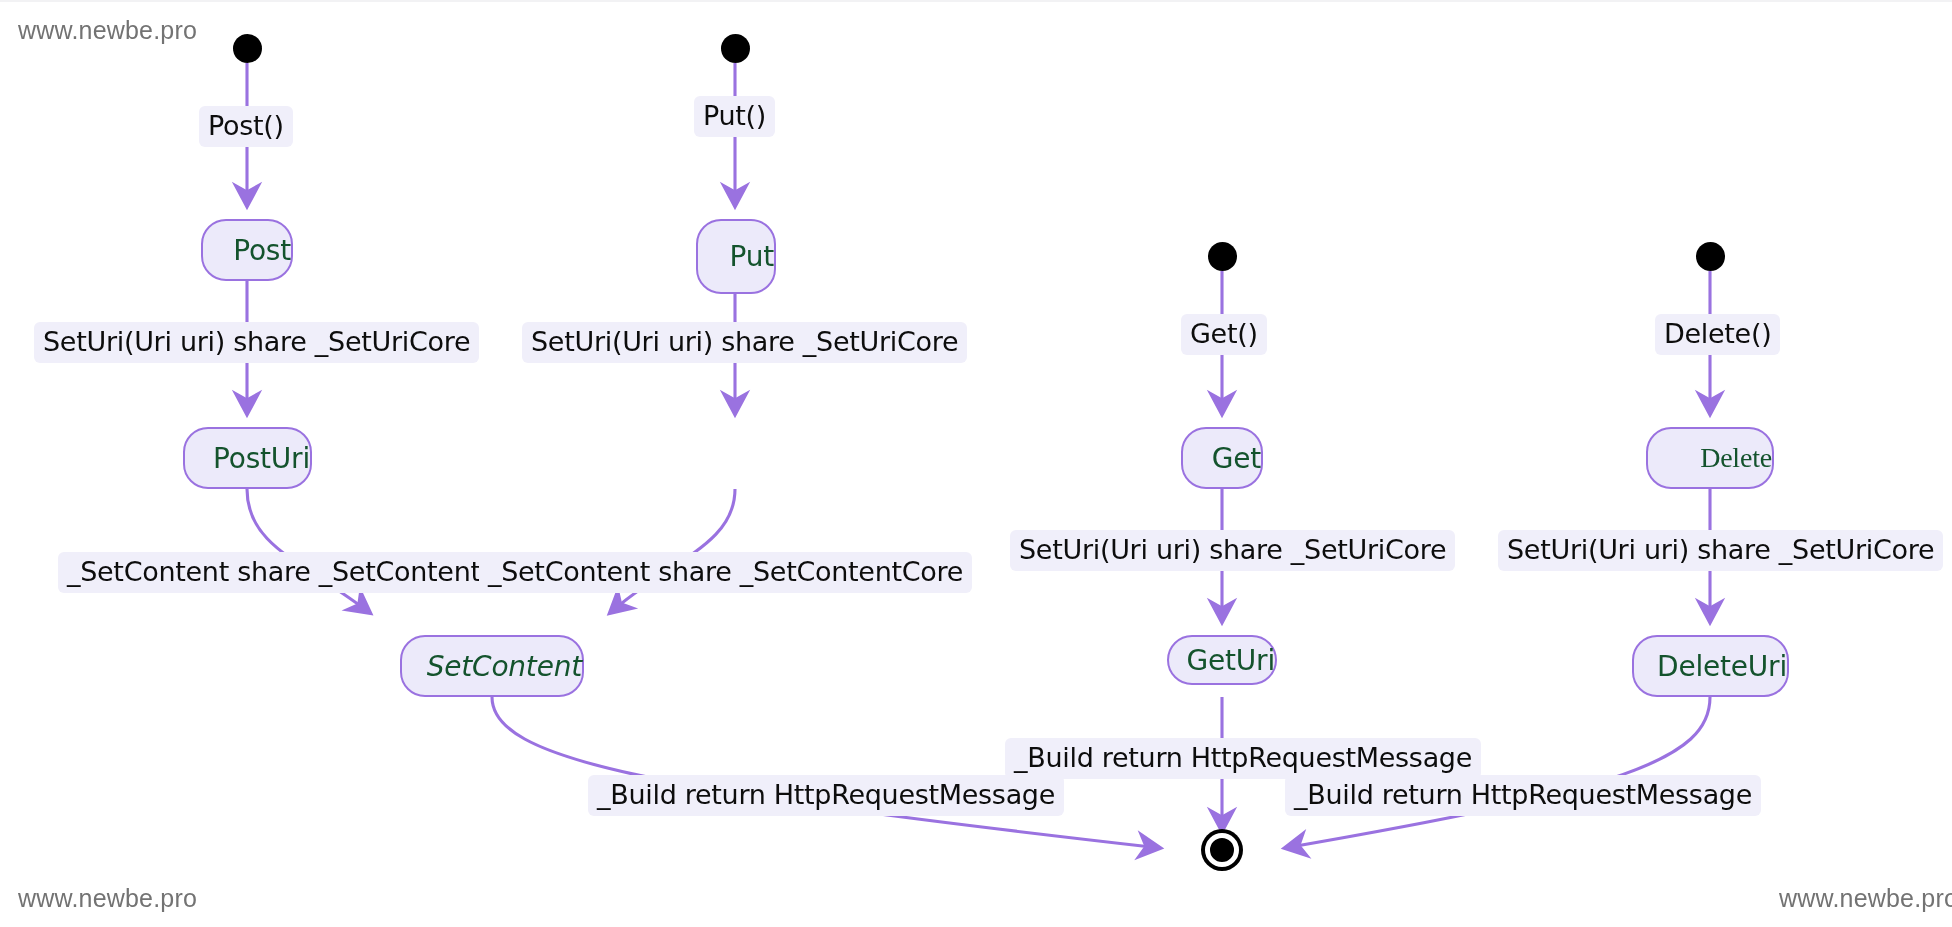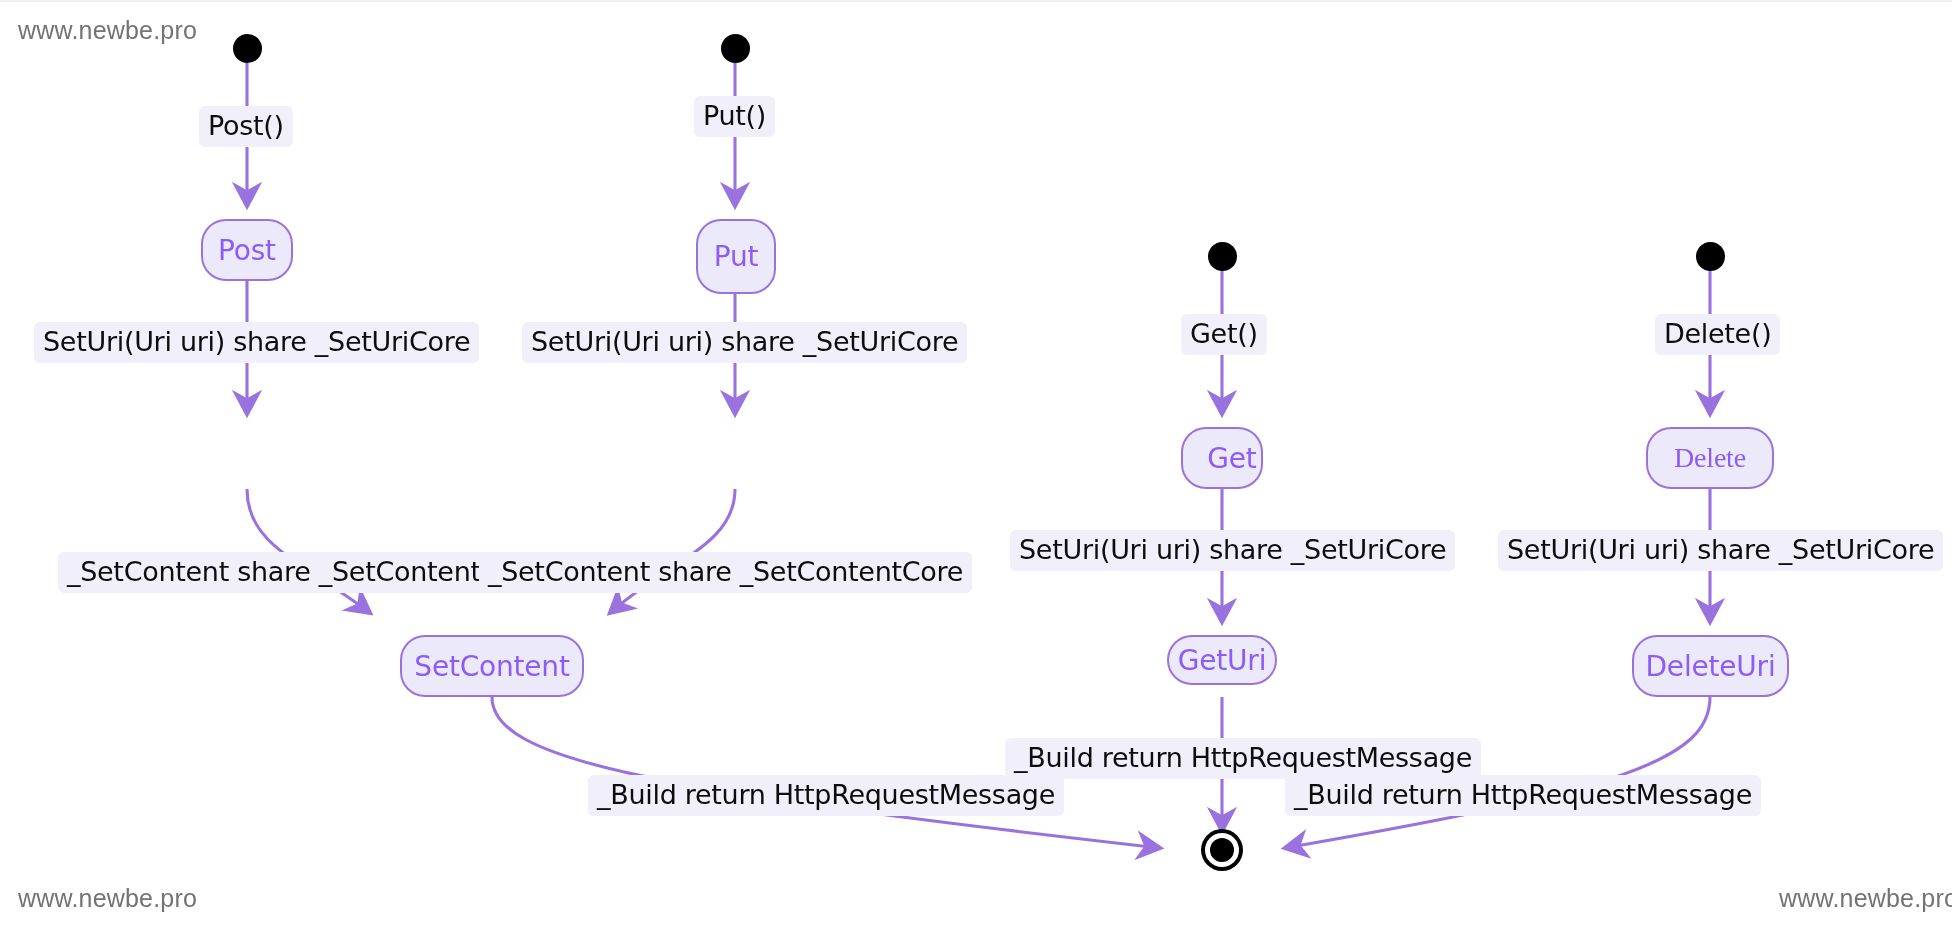--- a/index.html
+++ b/index.html
@@ -27,22 +27,22 @@
     pointer-events: none;
   }
   .node {
     position: absolute;
     box-sizing: border-box;
     background: #ECEAFA;
     border: 2.6px solid #9A72E0;
     border-radius: 25px;
     display: flex;
     align-items: center;
-    justify-content: center;
-    color: #8b5cf6;
+    justify-content: flex-end;
+    color: #14532d;
     font-size: 28px;
     font-weight: 500;
     letter-spacing: -0.2px;
     white-space: nowrap;
     z-index: 6;
   }
   .start-node {
     position: absolute;
     background: #000000;
     border-radius: 50%;
@@ -145,27 +145,30 @@
   </div>
   <div class="node" style="left:696px; top:219px; width:80px; height:75px;">
     <span>Put</span>
   </div>
   <div class="node" style="left:1181px; top:427px; width:82px; height:62px;padding-left:20px;">
     <span>Get</span>
   </div>
   <div class="node" style="left:1646px; top:427px; width:128px; height:62px;font-family:Liberation Serif, serif;">
     <span>Delete</span>
   </div>
+  <div class="node" style="left:183px; top:427px; width:129px; height:62px;">
+    <span>PostUri</span>
+  </div>
   <div class="node" style="left:1167px; top:635px; width:110px; height:50px;">
     <span>GetUri</span>
   </div>
   <div class="node" style="left:1632px; top:635px; width:157px; height:62px;">
     <span>DeleteUri</span>
   </div>
-  <div class="node" style="left:400px; top:635px; width:184px; height:62px;">
+  <div class="node" style="left:400px; top:635px; width:184px; height:62px;font-style:italic;">
     <span>SetContent</span>
   </div>
 
   <div class="end-node" style="left:1205px; top:833px; width:34px; height:34px;"></div>
 
   <div class="edge-label lbl-z-high" style="left:199px; top:106px;">Post()</div>
 
   <div class="edge-label lbl-z-high" style="left:694px; top:96px;">Put()</div>
 
   <div class="edge-label lbl-z-high" style="left:1181px; top:314px;">Get()</div>

